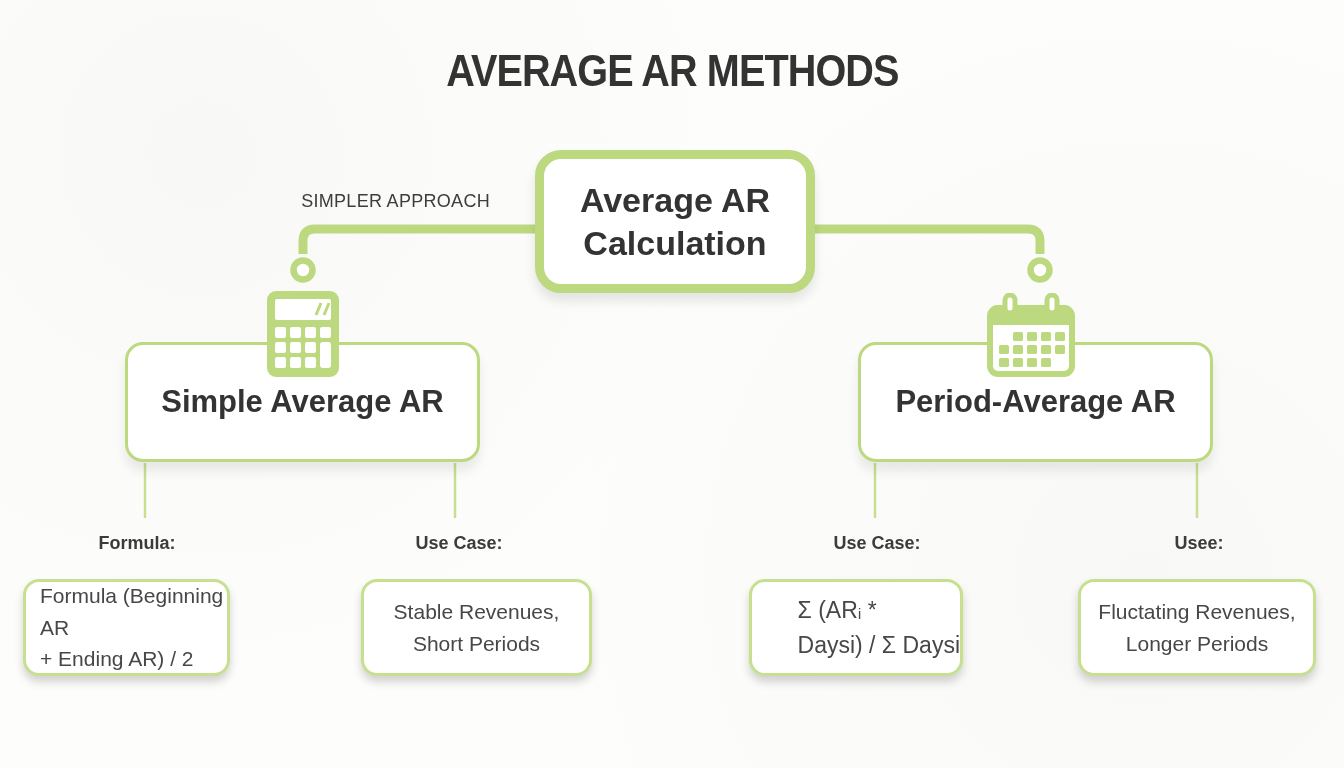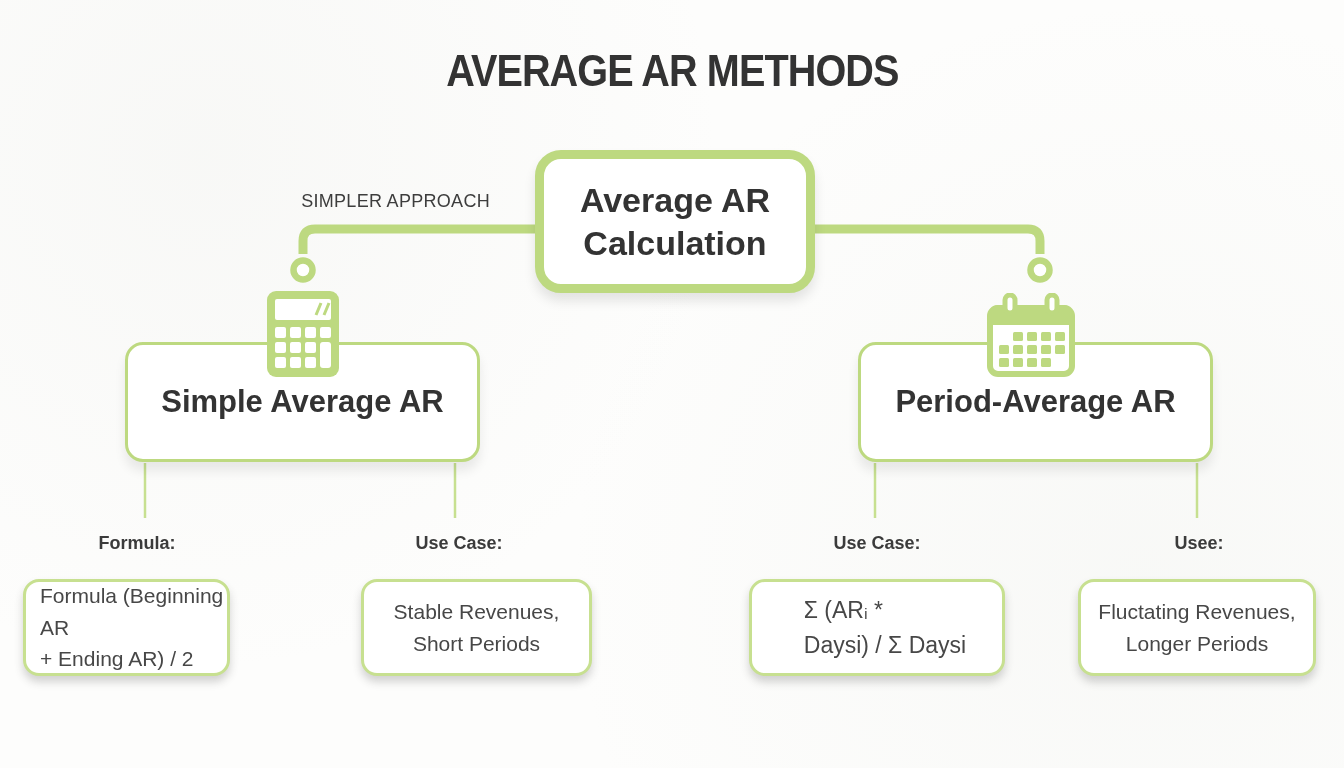--- a/index.html
+++ b/index.html
@@ -77,21 +77,21 @@
     position: absolute; top: 579px; height: 97px;
     box-sizing: border-box; background: #ffffff;
     border: 3px solid var(--accent-soft); border-radius: 16px;
     display: flex; align-items: center;
     font-size: 21px; color: #474747; line-height: 1.5;
     white-space: pre-line;
     box-shadow: 0 6px 8px rgba(60,60,60,0.22);
   }
   .box-1 { left: 23px;   width: 207px; padding-left: 14px; justify-content: flex-start; text-align: left; }
   .box-2 { left: 337px;  width: 231px; justify-content: center; text-align: center; margin-left: 24px; }
-  .box-3 { left: 749px;  width: 256px; padding-left: 16px; justify-content: center; text-align: left; font-size: 23px; }
+  .box-3 { left: 749px;  width: 214px; padding-left: 16px; justify-content: flex-end; text-align: left; font-size: 23px; }
   .box-4 { left: 1078px; width: 238px; justify-content: center; text-align: center; }
 
   .ic-fill  { fill: var(--accent); }
   .ic-white { fill: #ffffff; }
 </style>
 </head>
 <body>
 
 <div class="canvas">
 

